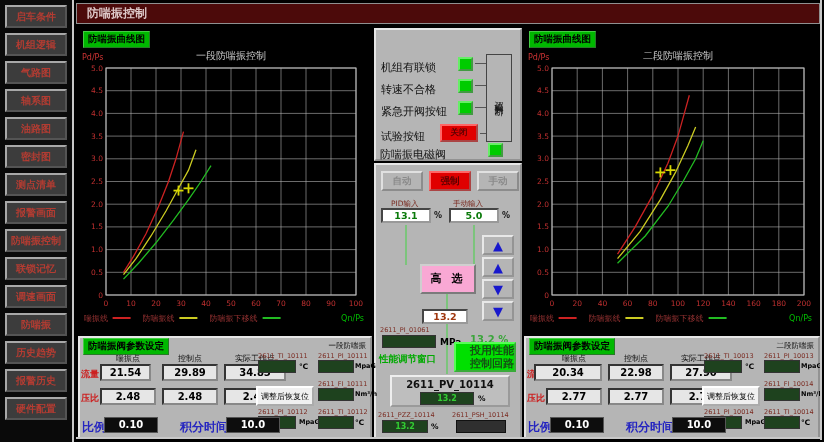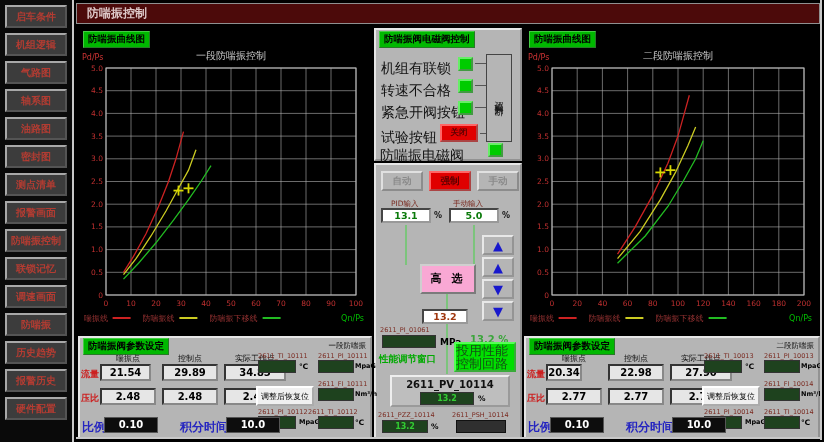--- a/index.html
+++ b/index.html
@@ -16,21 +16,21 @@
   #titlebar{position:absolute;left:76px;top:3px;width:744px;height:21px;background:#4c0a0a;
             border:1px solid #909090;color:#ddc8c8;font-size:12px;font-weight:bold;
             line-height:19px;padding-left:10px;}
   .glabel{position:absolute;background:#00b800;color:#000;font-size:9.5px;font-weight:bold;
           padding:1px 4px;border:1px outset #4c4;white-space:nowrap;}
   .chartregion{position:absolute;background:#000;}
   svg text{font-family:"DejaVu Sans","Liberation Sans",sans-serif;}
   .panel{position:absolute;background:#b5b5b5;border:2px outset #e6e6e6;}
   .panel > *{position:absolute;}
   
-  .solab{font-size:14px;color:#111;white-space:nowrap;}
+  .solab{font-size:11px;color:#111;white-space:nowrap;}
   .gsq{width:15px;height:14px;background:#00cc00;border:2px outset #66ee66;}
   .redbtn{background:#e00000;border:2px outset #ff6666;color:#5c0000;font-size:8.5px;
           font-weight:bold;text-align:center;}
   .cline{height:1px;background:#555;}
   .logicbox{border:1px solid #444;background:#b5b5b5;writing-mode:vertical-rl;
             text-align:center;font-size:9px;color:#111;letter-spacing:2px;line-height:24px;}
   
   .modebtn{width:42px;height:20px;background:#b5b5b5;border:2px outset #e0e0e0;
            color:#8a8a8a;font-size:9.5px;font-weight:bold;}
   .modebtn.active{background:#e00000;color:#5a0000;border-color:#ff6666;}
@@ -45,22 +45,22 @@
            font-size:11px;letter-spacing:3px;text-align:center;line-height:26px;}
   .outbox{background:#fff;border:2px inset #999;color:#a03810;font-weight:bold;
           font-size:9.5px;text-align:center;line-height:11px;}
   .taglab{font-size:6.5px;color:#7a2a20;white-space:nowrap;}
   .tagbox{height:13px;background:#1e421e;border:1px solid #333;color:#33cc33;
           font-size:8px;font-weight:bold;text-align:center;line-height:11px;}
   .darkbox{height:13px;background:#2f2f2f;border:1px solid #111;}
   .tagunit{font-size:7.5px;color:#000;font-weight:bold;white-space:nowrap;}
   .greentext{color:#3aa53a;font-size:10px;font-weight:bold;}
   .perfwin{color:#00aa00;font-size:9.5px;font-weight:bold;white-space:nowrap;}
-  .perfbtn{background:#00e000;border:2px outset #55ff55;color:#145014;font-size:13px;
-           font-weight:normal;line-height:13px;text-align:left;}
+  .perfbtn{background:#00e000;border:2px outset #55ff55;color:#145014;font-size:11px;
+           font-weight:bold;line-height:13px;text-align:right;}
   .pvbox{background:#bebebe;border:2px outset #eee;}
   
   .corner{right:4px;top:3px;font-size:7.5px;color:#111;}
   .colh{font-size:8px;color:#111;text-align:center;white-space:nowrap;}
   .rowlab{font-size:9px;color:#cc2020;font-weight:bold;white-space:nowrap;}
   .cell{height:17px;background:#e6e6e6;border:2px inset #888;color:#000;font-weight:bold;
         font-size:10px;text-align:center;line-height:13px;}
   .adjustbtn{background:#f0f0f0;border:2px outset #fff;color:#000;font-size:8px;}
   .bluelab{font-size:12px;color:#2525c0;font-weight:bold;white-space:nowrap;}
   .blackbox{height:16px;background:#0d0d0d;border:1px solid #555;color:#fff;font-size:10px;
@@ -219,21 +219,20 @@
       <line x1="34.599999999999994" y1="272" x2="52.599999999999994" y2="272" stroke="#cc2222" stroke-width="2"></line>
       <text x="64.6" y="275" fill="#993333" font-size="8">防喘振线</text>
       <line x1="101.39999999999999" y1="272" x2="119.39999999999999" y2="272" stroke="#cbcb22" stroke-width="2"></line>
       <text x="131.39999999999998" y="275" fill="#993333" font-size="8">防喘振下移线</text>
       <line x1="184.59999999999997" y1="272" x2="202.59999999999997" y2="272" stroke="#22bb22" stroke-width="2"></line>
       <text x="288" y="275" fill="#00bb00" font-size="8" text-anchor="end">Qn/Ps</text>
     </svg>
 </div>
 
 <div class="panel" style="left:374px;top:28px;width:148px;height:133px">
-  <div class="glabel" style="left:3px;top:1px">防喘振阀电磁阀控制</div>
   <div class="solab" style="left:5px;top:30px">机组有联锁</div>
   <div class="gsq" style="left:82px;top:27px"></div>
   <div class="solab" style="left:5px;top:52px">转速不合格</div>
   <div class="gsq" style="left:82px;top:49px"></div>
   <div class="solab" style="left:5px;top:74px">紧急开阀按钮</div>
   <div class="gsq" style="left:82px;top:71px"></div>
   <div class="solab" style="left:5px;top:99px">试验按钮</div>
   <button class="redbtn" style="left:64px;top:94px;width:38px;height:18px">关闭</button>
   <div class="cline" style="left:99px;top:33px;width:12px"></div>
   <div class="cline" style="left:99px;top:55px;width:12px"></div>
@@ -309,37 +308,37 @@
   <div class="tagunit" style="left:219px;top:24px">℃</div>
   <div class="taglab" style="left:238px;top:14px">2611_PI_10111</div>
   <div class="tagbox" style="left:238px;top:22px;width:36px"></div>
   <div class="tagunit" style="left:275px;top:24px;font-size:6.5px">MpaG</div>
   <div class="taglab" style="left:238px;top:42px">2611_FI_10111</div>
   <div class="tagbox" style="left:238px;top:50px;width:36px"></div>
   <div class="tagunit" style="left:275px;top:52px;font-size:6.5px">Nm³/h</div>
   <div class="taglab" style="left:178px;top:70px">2611_PI_10112</div>
   <div class="tagbox" style="left:178px;top:78px;width:38px"></div>
   <div class="tagunit" style="left:219px;top:80px;font-size:6.5px">MpaG</div>
-  <div class="taglab" style="left:228px;top:70px">2611_TI_10112</div>
+  <div class="taglab" style="left:238px;top:70px">2611_TI_10112</div>
   <div class="tagbox" style="left:238px;top:78px;width:36px"></div>
   <div class="tagunit" style="left:275px;top:80px">℃</div>
   <div class="bluelab" style="left:2px;top:81px">比例</div>
   <div class="blackbox" style="left:24px;top:79px;width:54px">0.10</div>
   <div class="bluelab" style="left:100px;top:81px">积分时间</div>
   <div class="blackbox" style="left:146px;top:79px;width:54px">10.0</div>
 </div>
 
 <div class="panel" style="left:524px;top:336px;width:296px;height:103px">
   <div class="glabel" style="left:3px;top:0px">防喘振阀参数设定</div>
   <div class="corner">二段防喘振</div>
   <div class="colh" style="left:20px;top:15px;width:56px">喘振点</div>
   <div class="colh" style="left:82px;top:15px;width:56px">控制点</div>
   <div class="colh" style="left:144px;top:15px;width:62px">实际工作点</div>
   <div class="rowlab" style="left:1px;top:30px">流量</div>
-  <div class="cell" style="left:20px;top:26px;width:36px">20.34</div>
+  <div class="cell" style="left:8px;top:26px;width:68px">20.34</div>
   <div class="cell" style="left:82px;top:26px;width:56px">22.98</div>
   <div class="cell" style="left:144px;top:26px;width:62px">27.90</div>
   <div class="rowlab" style="left:1px;top:54px">压比</div>
   <div class="cell" style="left:20px;top:50px;width:56px">2.77</div>
   <div class="cell" style="left:82px;top:50px;width:56px">2.77</div>
   <div class="cell" style="left:144px;top:50px;width:62px">2.77</div>
   <button class="adjustbtn" style="left:176px;top:48px;width:58px;height:20px">调整后恢复位</button>
   <div class="taglab" style="left:178px;top:14px">2611_TI_10013</div>
   <div class="tagbox" style="left:178px;top:22px;width:38px"></div>
   <div class="tagunit" style="left:219px;top:24px">℃</div>

